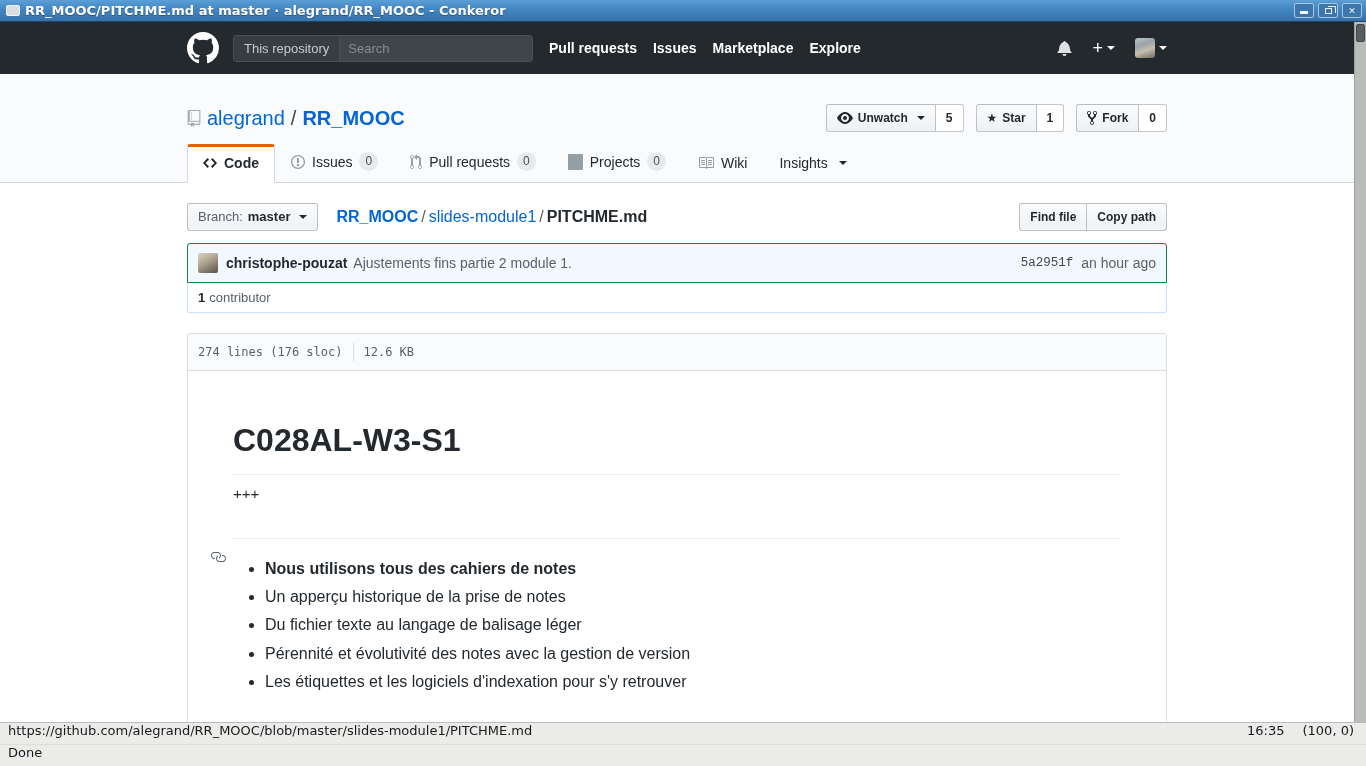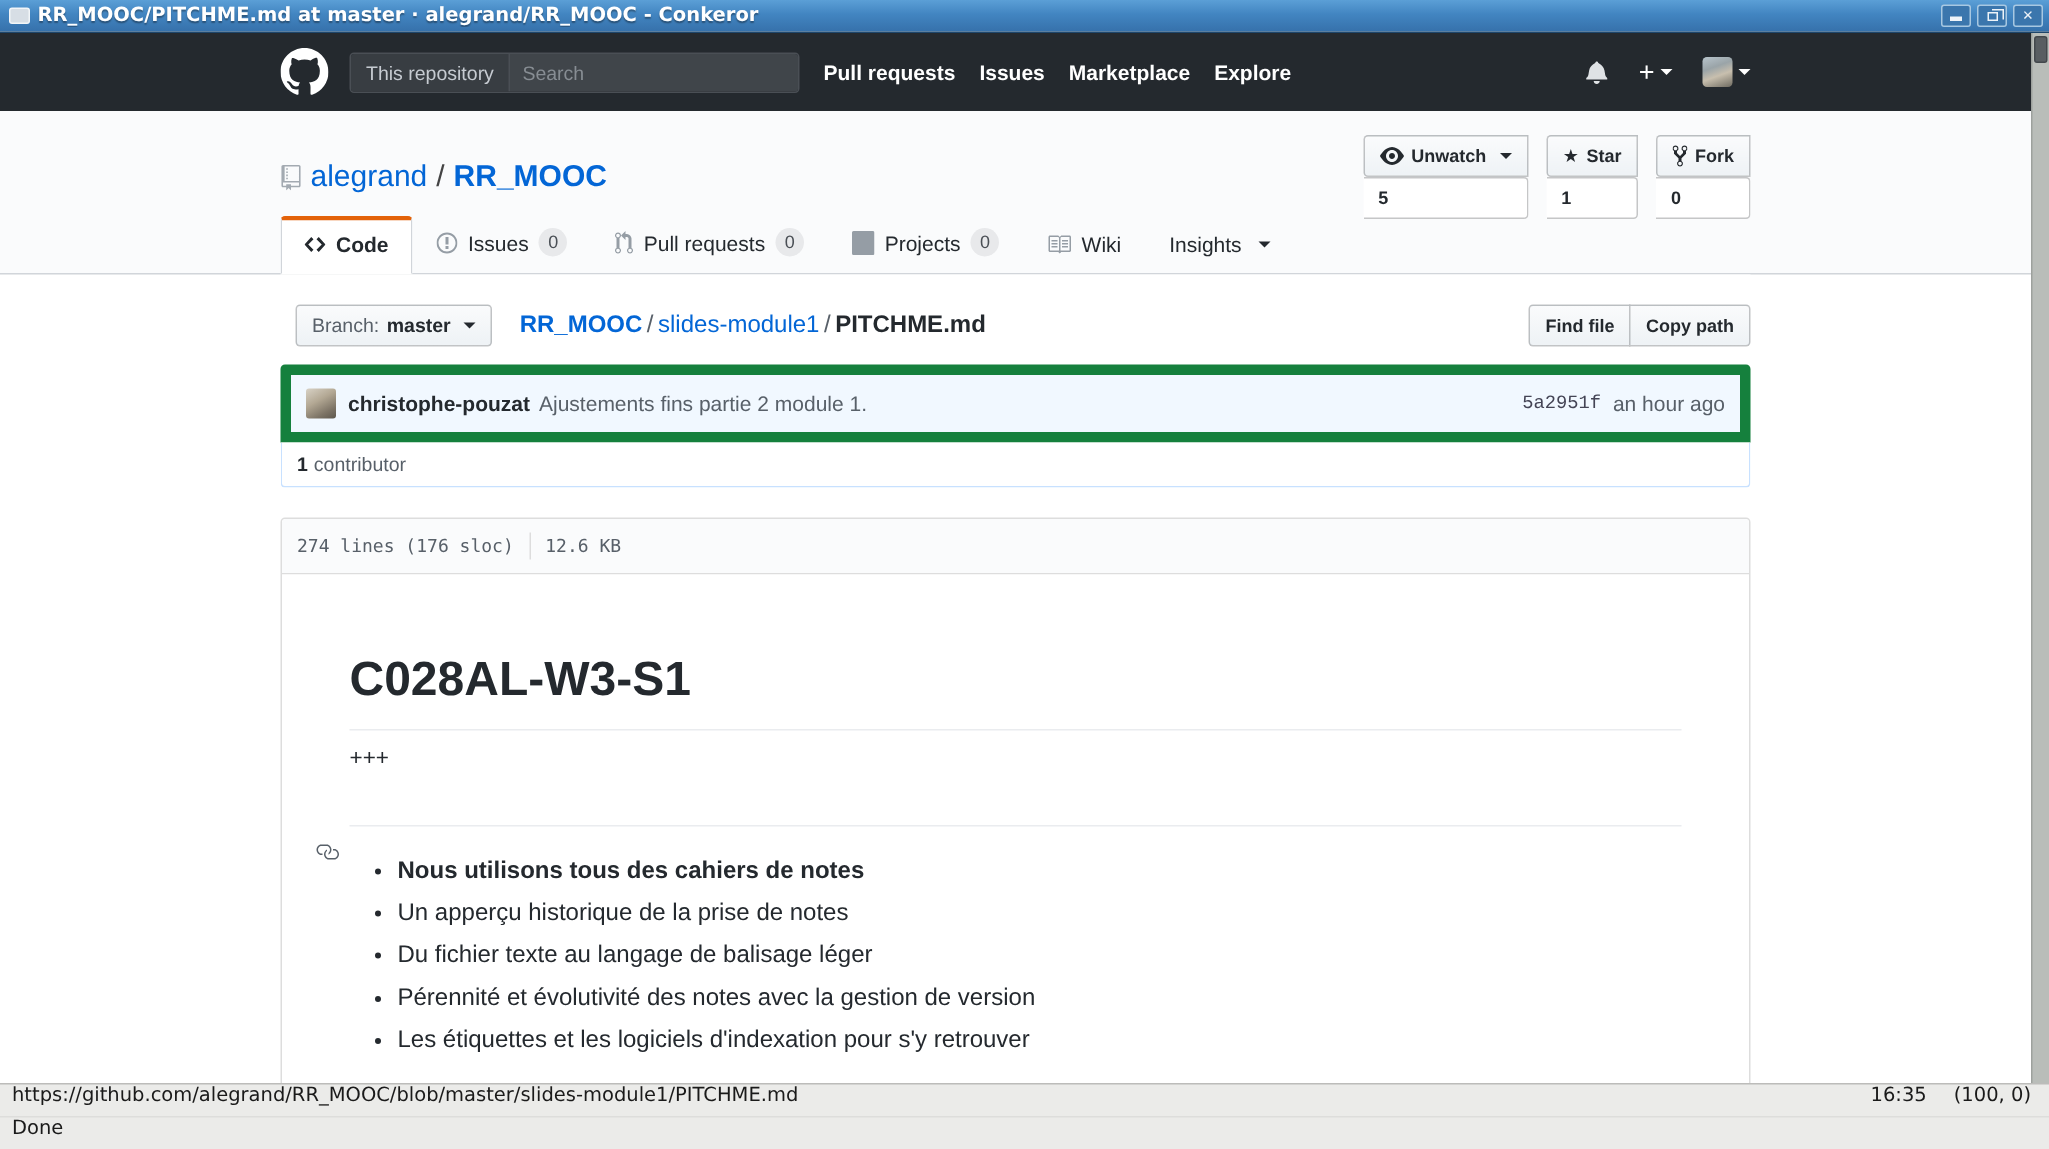--- a/index.html
+++ b/index.html
@@ -46,55 +46,55 @@
   .avatar{width:20px;height:20px;border-radius:3px;background:linear-gradient(160deg,#b8c4cc 0%,#9aa4a8 35%,#c8bfae 60%,#6e6a60 100%);}
 
   
   .repo-head{background:#fafbfc;}
   .title-row{display:flex;align-items:center;padding-top:22px;height:66px;}
   .repo-title{display:flex;align-items:center;gap:6px;font-size:20px;}
   .repo-title a{color:#0366d6;text-decoration:none;cursor:pointer;}
   .repo-title .sep{color:#444;}
   .repo-title .repo-name{font-weight:700;}
   .repo-actions{margin-left:auto;display:flex;gap:12px;}
-  .social{display:flex;flex-direction:column;}
+  .social{display:flex;}
   .btn{display:inline-flex;align-items:center;gap:5px;padding:3px 10px;font-size:12px;font-weight:700;color:#24292e;
     background:linear-gradient(180deg,#fafbfc,#eff3f6 90%);border:1px solid rgba(27,31,35,.25);border-radius:3px;
     line-height:20px;cursor:pointer;white-space:nowrap;}
   .social .btn{border-radius:3px 0 0 3px;}
   .social-count{padding:3px 10px;font-size:12px;font-weight:700;color:#24292e;background:#fff;
     border:1px solid rgba(27,31,35,.25);border-left:0;border-radius:0 3px 3px 0;line-height:20px;cursor:pointer;}
   .octicon{fill:#24292e;}
 
   .tabs-wrap{border-bottom:1px solid #d1d5da;}
   .tabs-row{display:flex;align-items:flex-end;}
   .tab{display:flex;align-items:center;gap:7px;padding:11px 15px;font-size:14px;color:#24292e;cursor:pointer;
     border:1px solid transparent;margin-bottom:-1px;}
   .tab .ticon{fill:#959da5;}
   .tab.active{background:#fff;border-color:#d1d5da;border-bottom-color:#fff;border-top:3px solid #e36209;
     border-radius:3px 3px 0 0;font-weight:700;padding-top:8px;}
   .tab.active .ticon{fill:#24292e;}
   .counter{background:rgba(27,31,35,.08);color:#4a4f55;font-size:12px;padding:1px 6px;border-radius:20px;line-height:17px;}
 
   
   .main{padding-top:20px;background:#fff;}
-  .file-nav{display:flex;align-items:center;margin-left:10px;}
+  .file-nav{display:flex;align-items:center;}
   .branch-btn{font-size:13px;}
   .branch-label{color:#586069;font-weight:400;}
   .crumbs{flex:1;margin-left:18px;font-size:16px;white-space:nowrap;}
   .crumbs a{color:#0366d6;text-decoration:none;cursor:pointer;}
   .crumbs .root{font-weight:700;}
   .crumbs .sep{color:#586069;padding:0 3px;}
   .crumbs .final{color:#24292e;font-weight:700;}
   .btn-group{display:inline-flex;}
   .btn-group .btn{border-radius:0;margin-left:-1px;}
   .btn-group .btn:first-child{border-radius:3px 0 0 3px;margin-left:0;}
   .btn-group .btn:last-child{border-radius:0 3px 3px 0;}
 
-  .commit-tease{margin-top:12px;border:7px solid #15803d;border-radius:3px 3px 0 0;background:#f1f8ff;
+  .commit-tease{margin-top:12px;border:1px solid #15803d;border-radius:3px 3px 0 0;background:#f1f8ff;
     padding:9px 10px;display:flex;align-items:center;font-size:14px;color:#586069;}
   .commit-avatar{width:20px;height:20px;border-radius:2px;margin-right:8px;
     background:linear-gradient(150deg,#d8d2c6 0%,#b3a894 40%,#7d7466 75%,#5d574d 100%);}
   .commit-author{font-weight:700;color:#24292e;margin-right:6px;text-decoration:none;cursor:pointer;}
   .commit-right{margin-left:auto;display:flex;align-items:center;gap:8px;}
   .sha{font-family:Liberation Mono, monospace;font-size:12.5px;color:#445;cursor:pointer;}
   .contributors{border:1px solid #c8e1ff;border-top:0;border-radius:0 0 3px 3px;background:#fff;
     padding:7px 10px;font-size:13px;color:#586069;cursor:pointer;}
   .contributors b{color:#24292e;margin-right:4px;}
 

